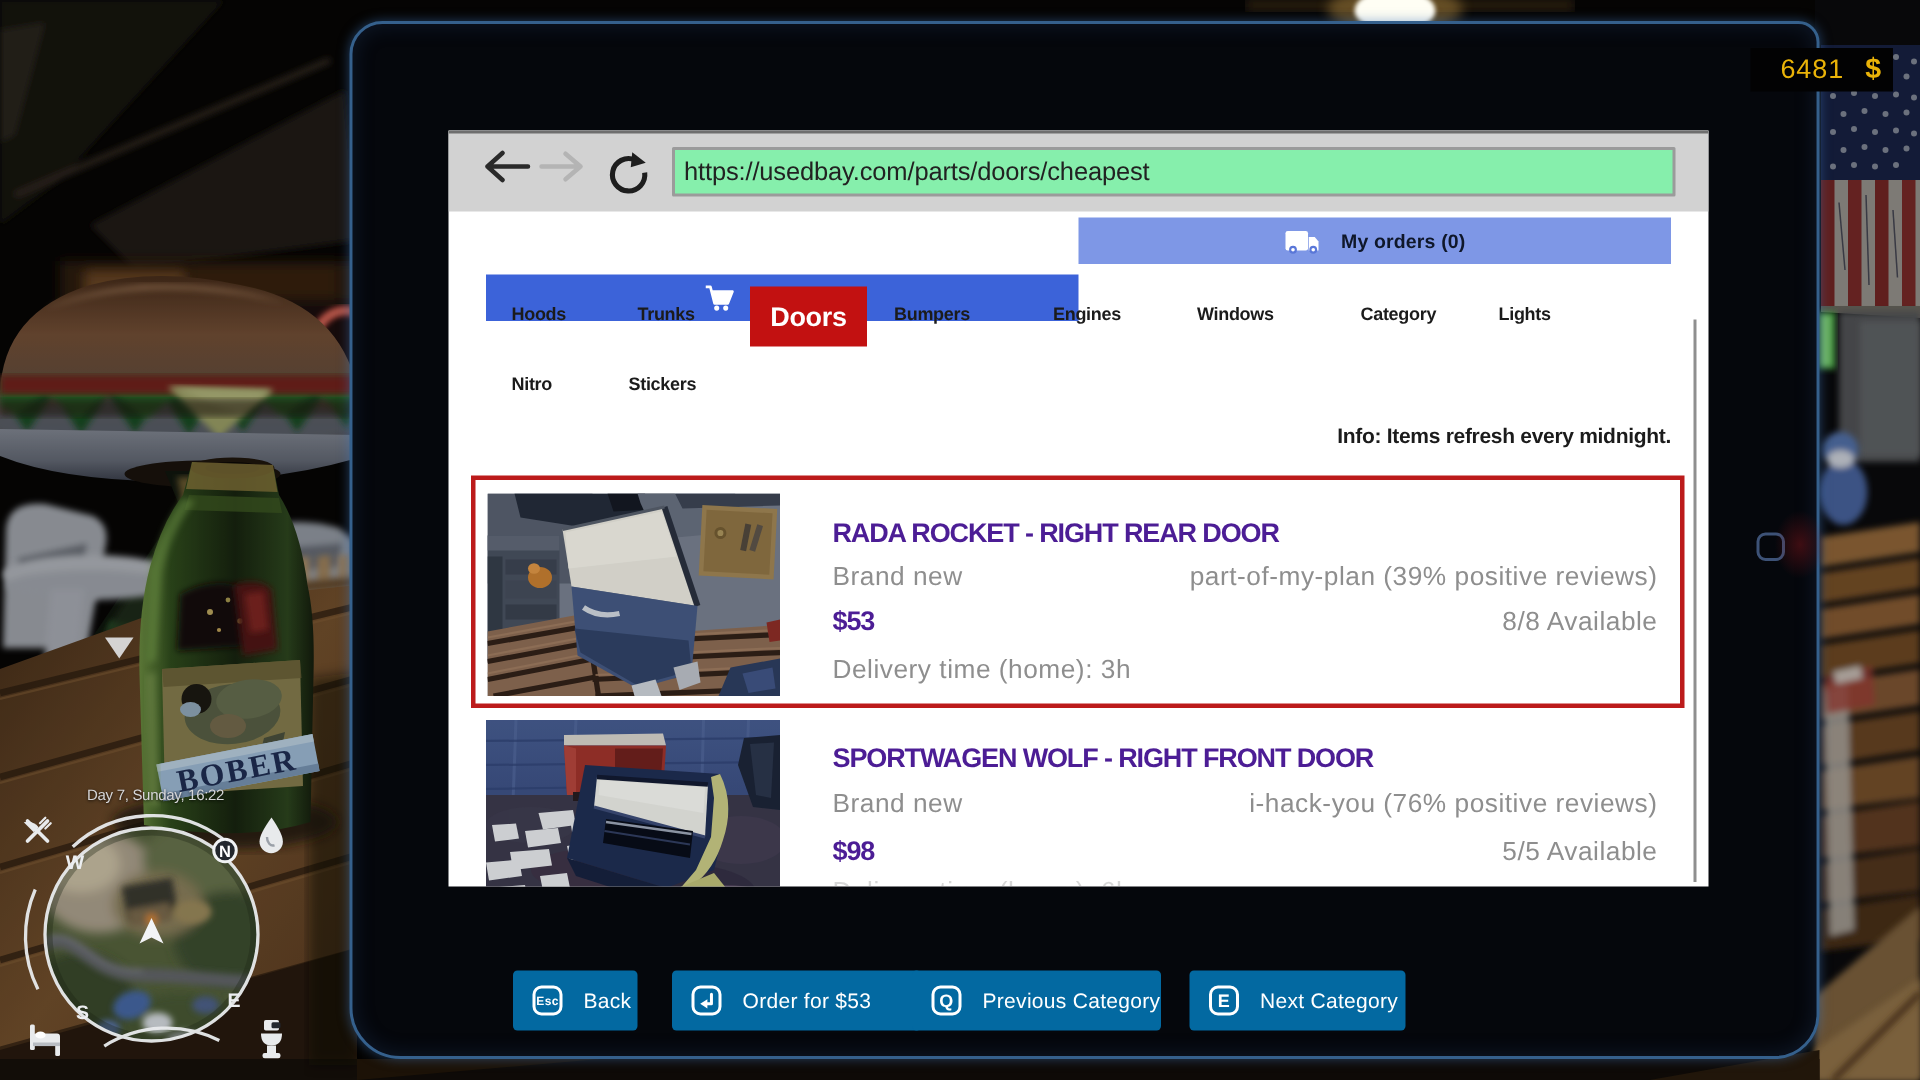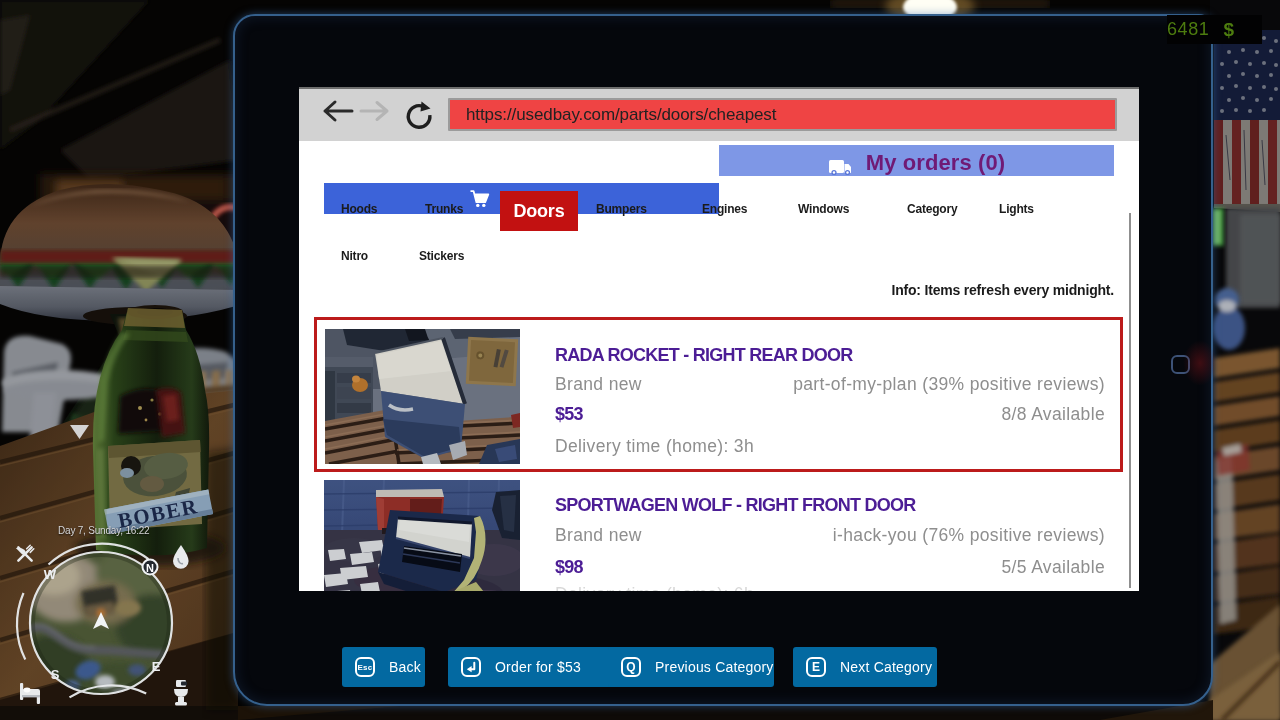--- a/index.html
+++ b/index.html
@@ -12,44 +12,44 @@
           border-radius:22px 14px 30px 34px;
           box-shadow:0 0 8px rgba(60,115,185,.5), inset 0 0 14px rgba(40,70,120,.3);}
   #homebtn{position:absolute;left:1171px;top:355px;width:19px;height:19px;border:2.5px solid #3d5277;
            border-radius:6px;box-sizing:border-box;}
   #homeglow{position:absolute;left:1183px;top:340px;width:34px;height:46px;border-radius:50%;
             background:radial-gradient(ellipse at center, rgba(120,20,25,.5), rgba(120,20,25,0) 70%);}
   
   #screen{position:absolute;left:299px;top:87px;width:840px;height:504px;background:#fff;overflow:hidden;}
   #topbar{position:absolute;left:0;top:0;width:840px;height:54px;background:#d2d2d2;
           border-top:2px solid #6e6e6e;box-sizing:border-box;}
-  #urlbox{position:absolute;left:149px;top:11px;width:669px;height:33px;background:#ef4444;
+  #urlbox{position:absolute;left:149px;top:11px;width:669px;height:33px;background:#86efac;
           border:2px solid #9b9b9b;box-sizing:border-box;border-radius:1px;
-          font-size:17px;color:#222;line-height:29px;padding-left:16px;letter-spacing:-0.1px;}
+          font-size:17px;color:#222;line-height:29px;padding-left:6px;letter-spacing:-0.1px;}
   #buynow{position:absolute;left:25px;top:58px;width:395px;height:31px;background:#3c63d9;color:#fff;
           display:flex;align-items:center;justify-content:center;font-size:17px;font-weight:bold;letter-spacing:0.1px;margin-top:38px;}
-  #myorders{position:absolute;left:420px;top:58px;width:395px;height:31px;background:#7e97e6;color:#701a75;
-          display:flex;align-items:flex-end;justify-content:center;font-size:22px;font-weight:bold;letter-spacing:0.1px;}
+  #myorders{position:absolute;left:420px;top:58px;width:395px;height:31px;background:#7e97e6;color:#0f172a;
+          display:flex;align-items:center;justify-content:center;font-size:13px;font-weight:bold;letter-spacing:0.1px;}
   .tab{position:absolute;font-size:12px;font-weight:bold;color:#1b1b1b;letter-spacing:-0.2px;}
   #doors{position:absolute;left:201px;top:104px;width:78px;height:40px;background:#c21111;color:#fff;
          display:flex;align-items:center;justify-content:center;font-size:18px;font-weight:bold;letter-spacing:-0.2px;}
   #info{position:absolute;right:25px;top:195px;font-size:14px;font-weight:bold;color:#1b1b1b;letter-spacing:-0.2px;}
   #item1{position:absolute;left:15px;top:230px;width:809px;height:155px;border:3px solid #bc1b1b;box-sizing:border-box;}
   .gtx{position:absolute;font-size:17.5px;color:#8e8e8e;letter-spacing:0.35px;}
   .btx{position:absolute;font-size:18px;font-weight:bold;color:#4c1d95;letter-spacing:-0.75px;}
   #scrollline{position:absolute;left:830px;top:126px;width:2px;height:375px;background:#8f8f8f;}
   
   .hk{position:absolute;top:647px;height:40px;background:#0369a1;border-radius:3px;
       display:flex;align-items:center;color:#fff;font-size:14px;letter-spacing:0.2px;}
   .keycap{width:20px;height:20px;border:2px solid #fff;border-radius:6px;box-sizing:border-box;
           display:flex;align-items:center;justify-content:center;font-weight:bold;margin-left:13px;margin-right:14px;
           flex:none;}
   
-  #money{position:absolute;left:1167px;top:15px;width:95px;height:29px;background:#020203;
-         color:#4d7c0f;display:flex;align-items:center;}
+  #money{position:absolute;left:1167px;top:32px;width:95px;height:29px;background:#020203;
+         color:#eab308;display:flex;align-items:center;justify-content:flex-end;}
   #money .n{font-size:18px;letter-spacing:0.6px;}
   #money .d{font-size:19px;font-weight:bold;margin-left:14px;margin-right:8px;}
   #daytxt{position:absolute;left:58px;top:525px;color:#d6d6d8;font-size:10px;letter-spacing:-0.2px;
           text-shadow:0 1px 2px rgba(0,0,0,.8);}
 </style>
 </head>
 <body>
 <div id="stage">
 
   <svg class="abs" width="1280" height="720" viewBox="0 0 1280 720" style="left:0;top:0;filter:brightness(0.8) saturate(0.95)">

